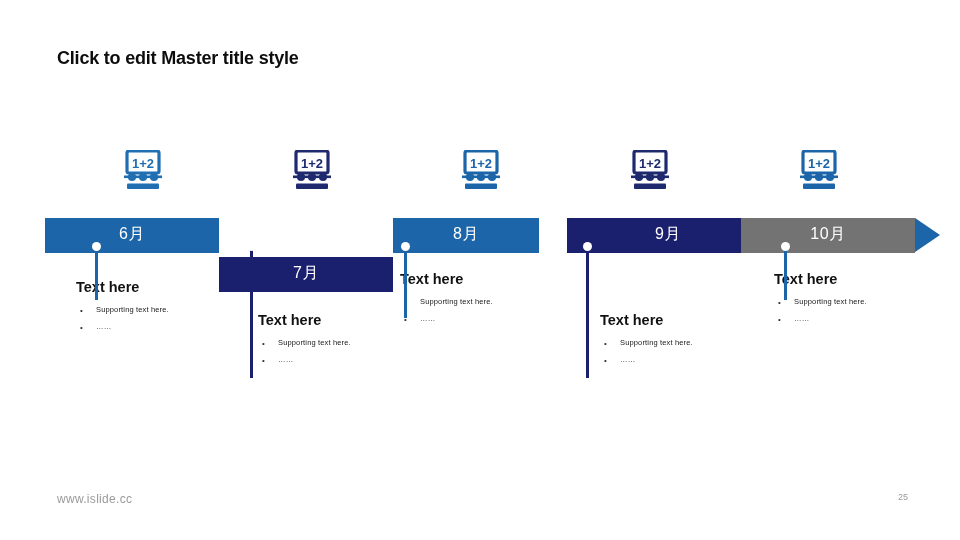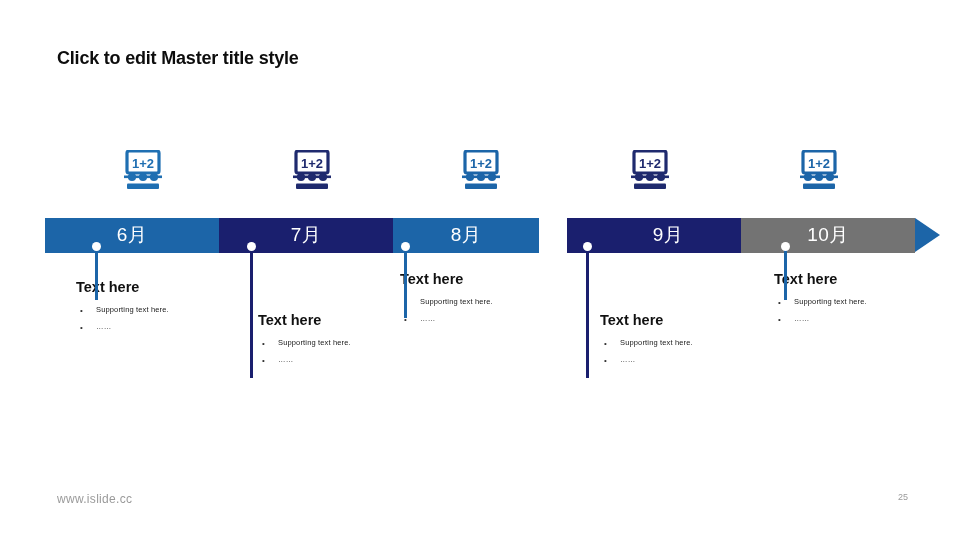--- a/index.html
+++ b/index.html
@@ -32,21 +32,21 @@
   }
   .icon-slot svg{ display:block; }
 
   
   .timeline{ position:absolute; left:45px; top:218px; width:870px; height:35px; }
   .seg{
     position:absolute; top:0; height:35px;
     display:flex; align-items:center; justify-content:center;
   }
   .seg-label{
-    color:#ffffff; font-size:19px; letter-spacing:0.5px;
+    color:#ffffff; font-size:16px; letter-spacing:0.5px;
     position:relative; top:-1px;
   }
   .arrow-tip{
     position:absolute; top:0; right:-25px;
     width:0; height:0;
     border-top:17.5px solid transparent;
     border-bottom:17.5px solid transparent;
     border-left:25px solid #1C65A8;
   }
 
@@ -161,21 +161,21 @@
         <circle cx="35" cy="27" r="4.1" fill="#1C65A8"></circle>
         <rect x="8" y="33.5" width="32" height="5.5" rx="1" fill="#1C65A8"></rect>
       </svg>
     </div>
   </div>
 
 <div class="timeline">
     <div class="seg" style="left: 0px; width: 174px; background: rgb(28, 101, 168);">
       <span class="seg-label">6月</span>
     </div>
-    <div class="seg" style="left: 174px; width: 174px; background: rgb(26, 31, 110);">
+    <div class="seg" style="left: 174px; width: 174px; background: rgb(26, 31, 110); margin-top: 39px;">
       <span class="seg-label">7月</span>
     </div>
     <div class="seg" style="left: 348px; width: 146px; background: rgb(28, 101, 168);">
       <span class="seg-label">8月</span>
     </div>
     <div class="seg" style="left: 522px; width: 202px; background: rgb(26, 31, 110);">
       <span class="seg-label">9月</span>
     </div>
     <div class="seg" style="left: 696px; width: 174px; background: #737373;">
       <span class="seg-label">10月</span>

